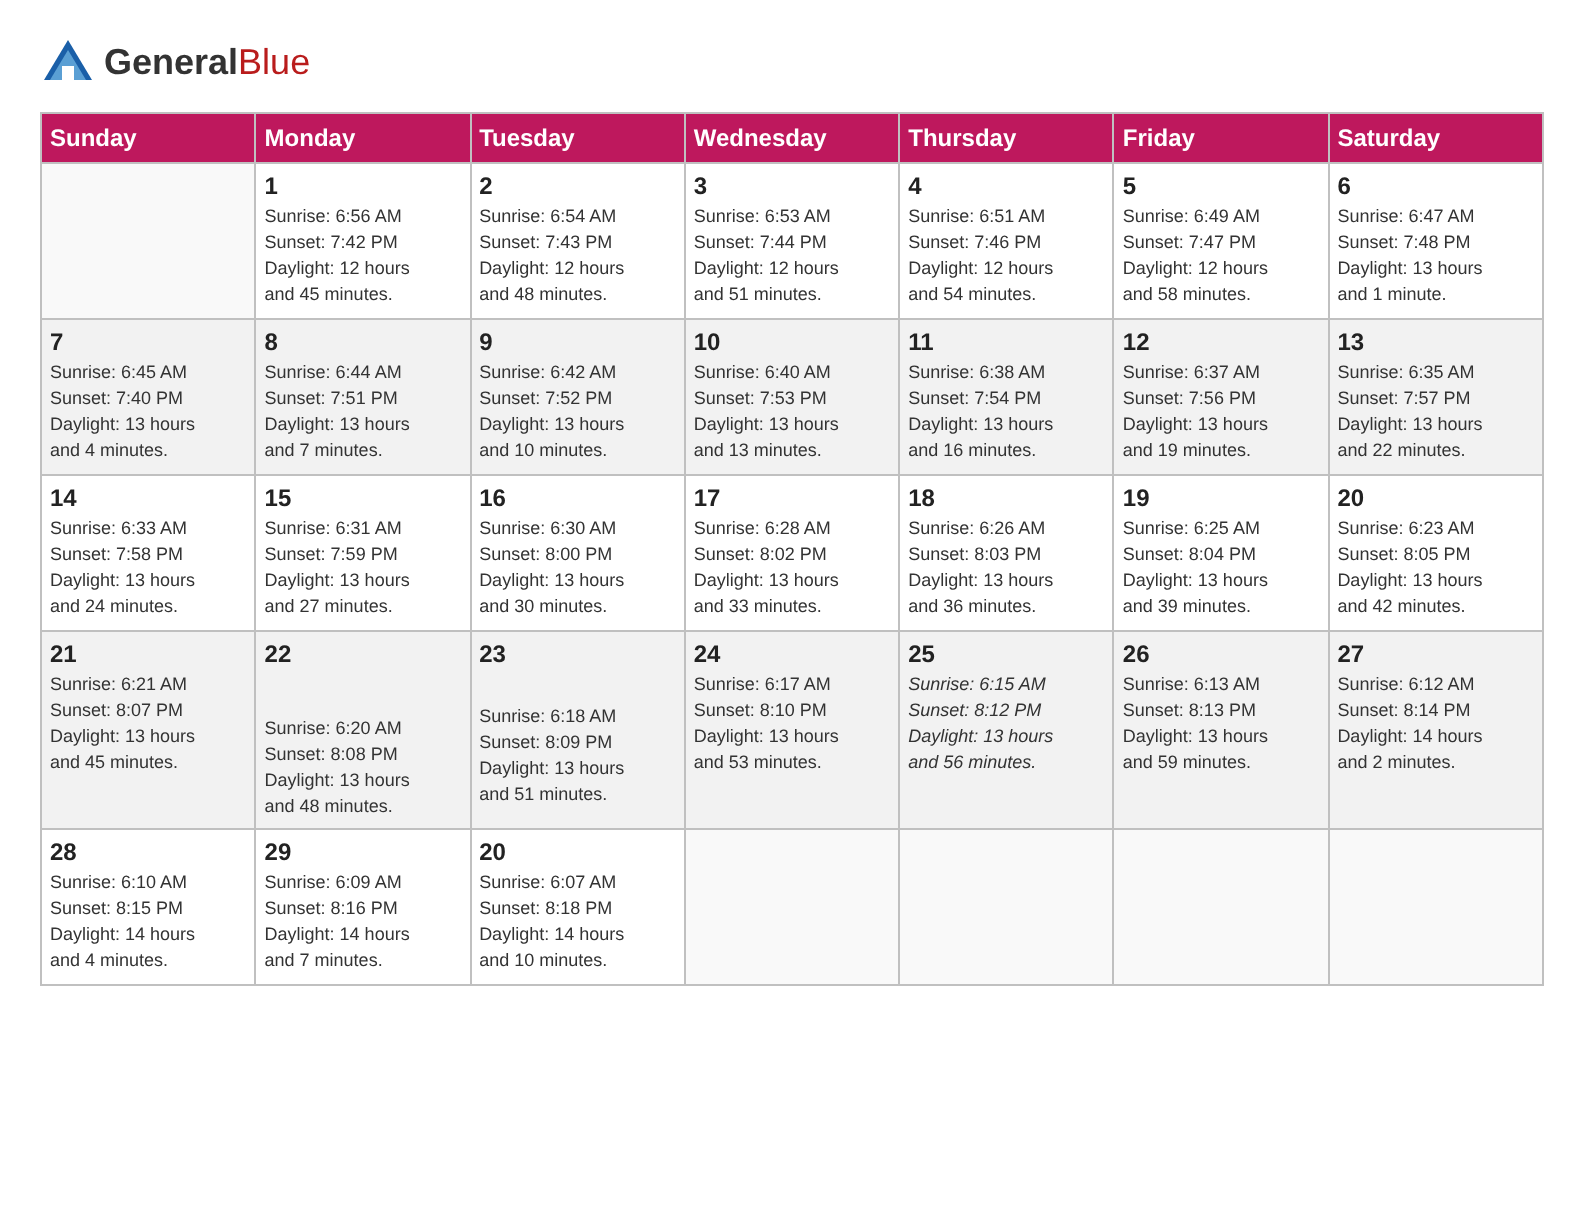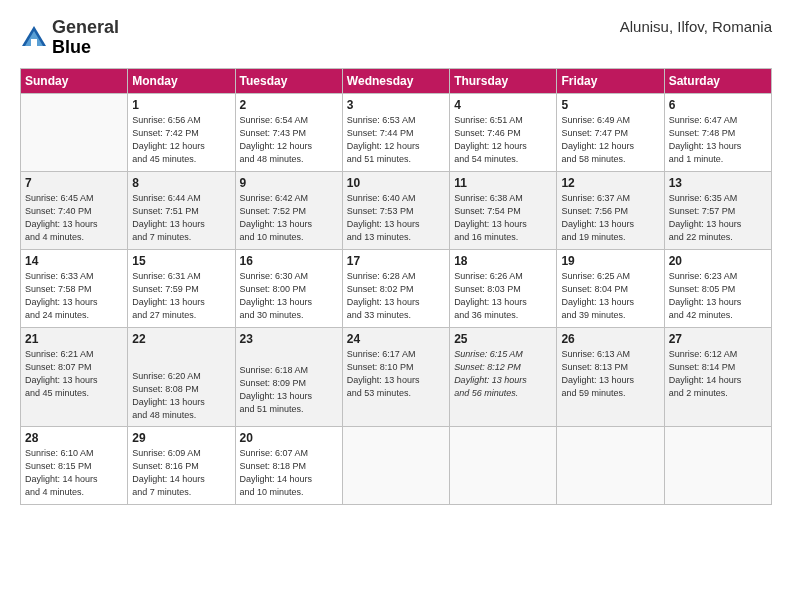--- a/index.html
+++ b/index.html
@@ -19,32 +19,32 @@
       justify-content: space-between;
       align-items: flex-start;
       margin-bottom: 10px;
     }
     .logo {
       display: flex;
       align-items: center;
     }
     .logo-text {
       display: flex;
-      flex-direction: column;
+      flex-direction: row;
       line-height: 1.1;
     }
     .logo-general {
       font-size: 18px;
       font-weight: bold;
       color: #333;
     }
     .logo-blue {
       font-size: 18px;
-      font-weight: bold;
-      color: #000000;
+      font-weight: normal;
+      color: #b91c1c;
     }
     .logo-icon {
       width: 28px;
       height: 28px;
       margin-right: 4px;
     }
     .title-block {
       text-align: right;
     }
     .month-title {
@@ -114,21 +114,20 @@
         <polygon points="14,2 26,22 2,22" fill="#1a5fa8"></polygon>
         <polygon points="14,7 23,22 5,22" fill="#5a9fd4"></polygon>
         <rect x="11" y="15" width="6" height="7" fill="#fff"></rect>
       </svg>
       <div class="logo-text">
         <span class="logo-general">General</span>
         <span class="logo-blue">Blue</span>
       </div>
     </div>
     <div class="title-block">
-      <div class="subtitle">Alunisu, Ilfov, Romania</div>
     </div>
   </div>
 
   <table>
     <thead>
       <tr>
         <th>Sunday</th>
         <th>Monday</th>
         <th>Tuesday</th>
         <th>Wednesday</th>

